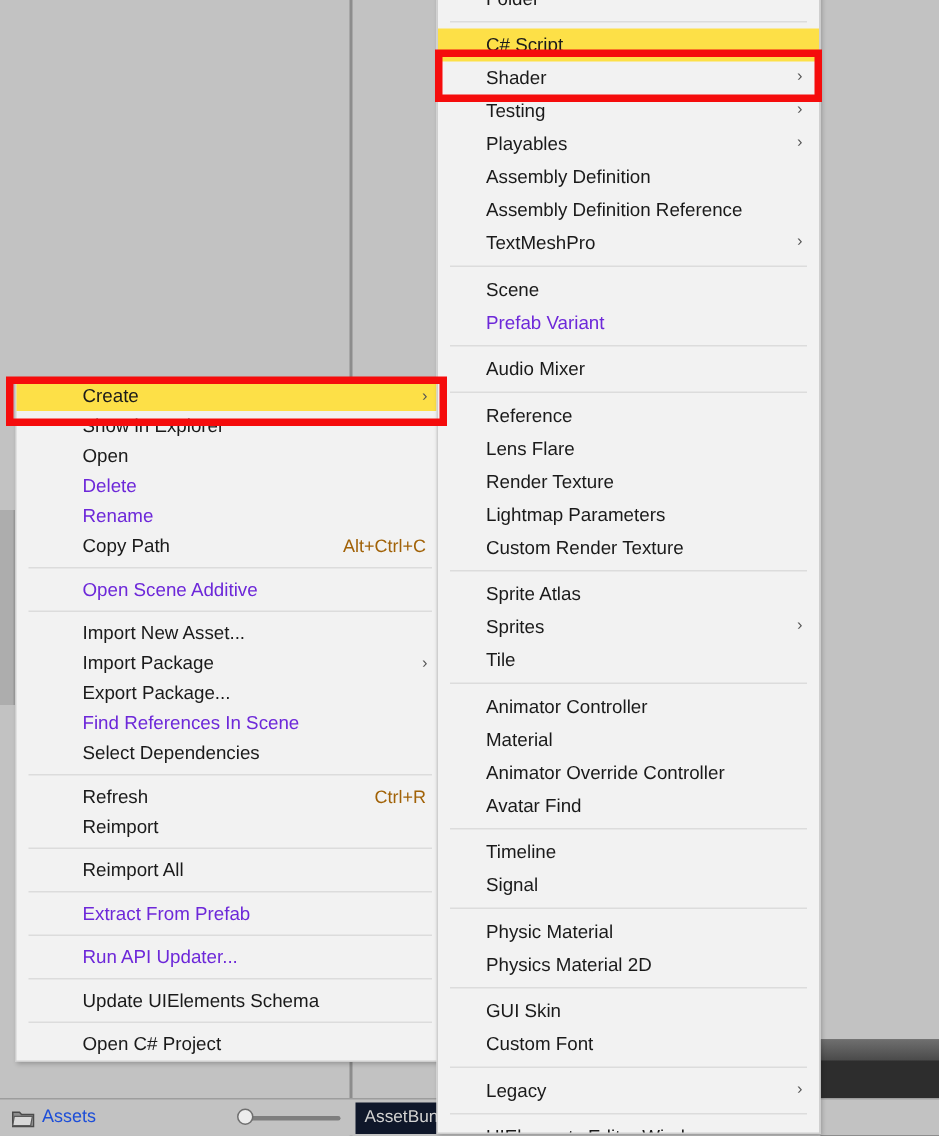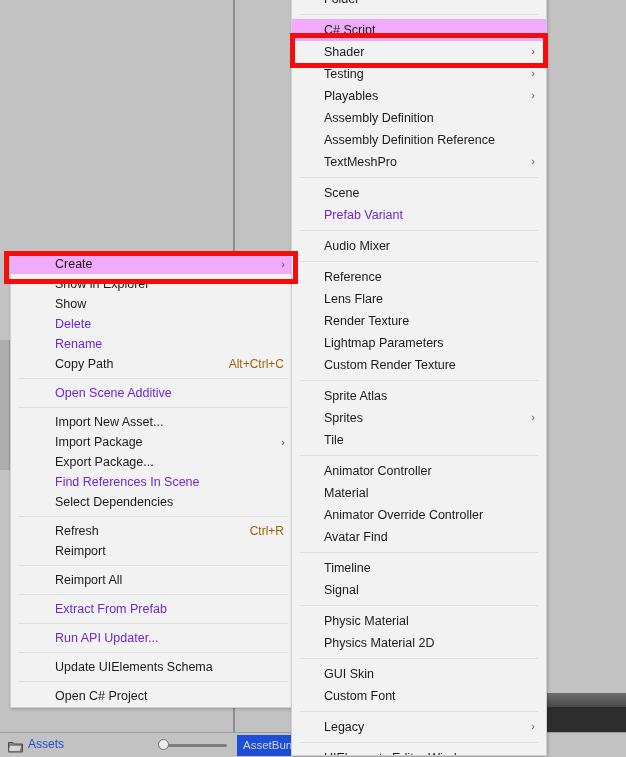--- a/index.html
+++ b/index.html
@@ -102,21 +102,21 @@
     background: #ececec;
     border: 1px solid #6f6f6f;
     box-sizing: border-box;
   }
   #assetbundle-tab {
     position: absolute;
     left: 237px;
     top: 2px;
     height: 21px;
     padding: 0 6px;
-    background: #1d4ed8;
+    background: #0f172a;
     color: #d2d2d2;
     font-size: 11.5px;
     line-height: 21px;
     box-sizing: border-box;
     overflow: hidden;
     white-space: nowrap;
   }
 
   
   .menu {
@@ -135,21 +135,21 @@
     line-height: 21px;
     padding-left: 32px;
     padding-right: 20px;
     white-space: nowrap;
     color: #1a1a1a;
   }
   .menu-item.disabled {
     color: #6d28d9;
   }
   .menu-item.highlight {
-    background: #f0abfc;
+    background: #fde047;
   }
   .menu-item .shortcut {
     position: absolute;
     right: 12px;
     top: 0;
     color: #a16207;
     font-size: 12px;
   }
   .menu-item .arrow {
     position: absolute;
@@ -216,21 +216,21 @@
   <span class="assets-label">Assets</span>
   <div id="zoom-slider">
     <div class="knob"></div>
   </div>
   <div id="assetbundle-tab">AssetBun</div>
 </div>
 
 <div id="context-menu" class="menu">
     <div class="menu-item highlight"><span>Create</span><span class="arrow">›</span></div>
     <div class="menu-item"><span>Show in Explorer</span></div>
-    <div class="menu-item"><span>Show</span></div>
+    <div class="menu-item"><span>Open</span></div>
     <div class="menu-item disabled"><span>Delete</span></div>
     <div class="menu-item disabled"><span>Rename</span></div>
     <div class="menu-item"><span>Copy Path</span><span class="shortcut">Alt+Ctrl+C</span></div>
     <div class="separator"></div>
     <div class="menu-item disabled"><span>Open Scene Additive</span></div>
     <div class="separator"></div>
     <div class="menu-item"><span>Import New Asset...</span></div>
     <div class="menu-item"><span>Import Package</span><span class="arrow">›</span></div>
     <div class="menu-item"><span>Export Package...</span></div>
     <div class="menu-item disabled"><span>Find References In Scene</span></div>

